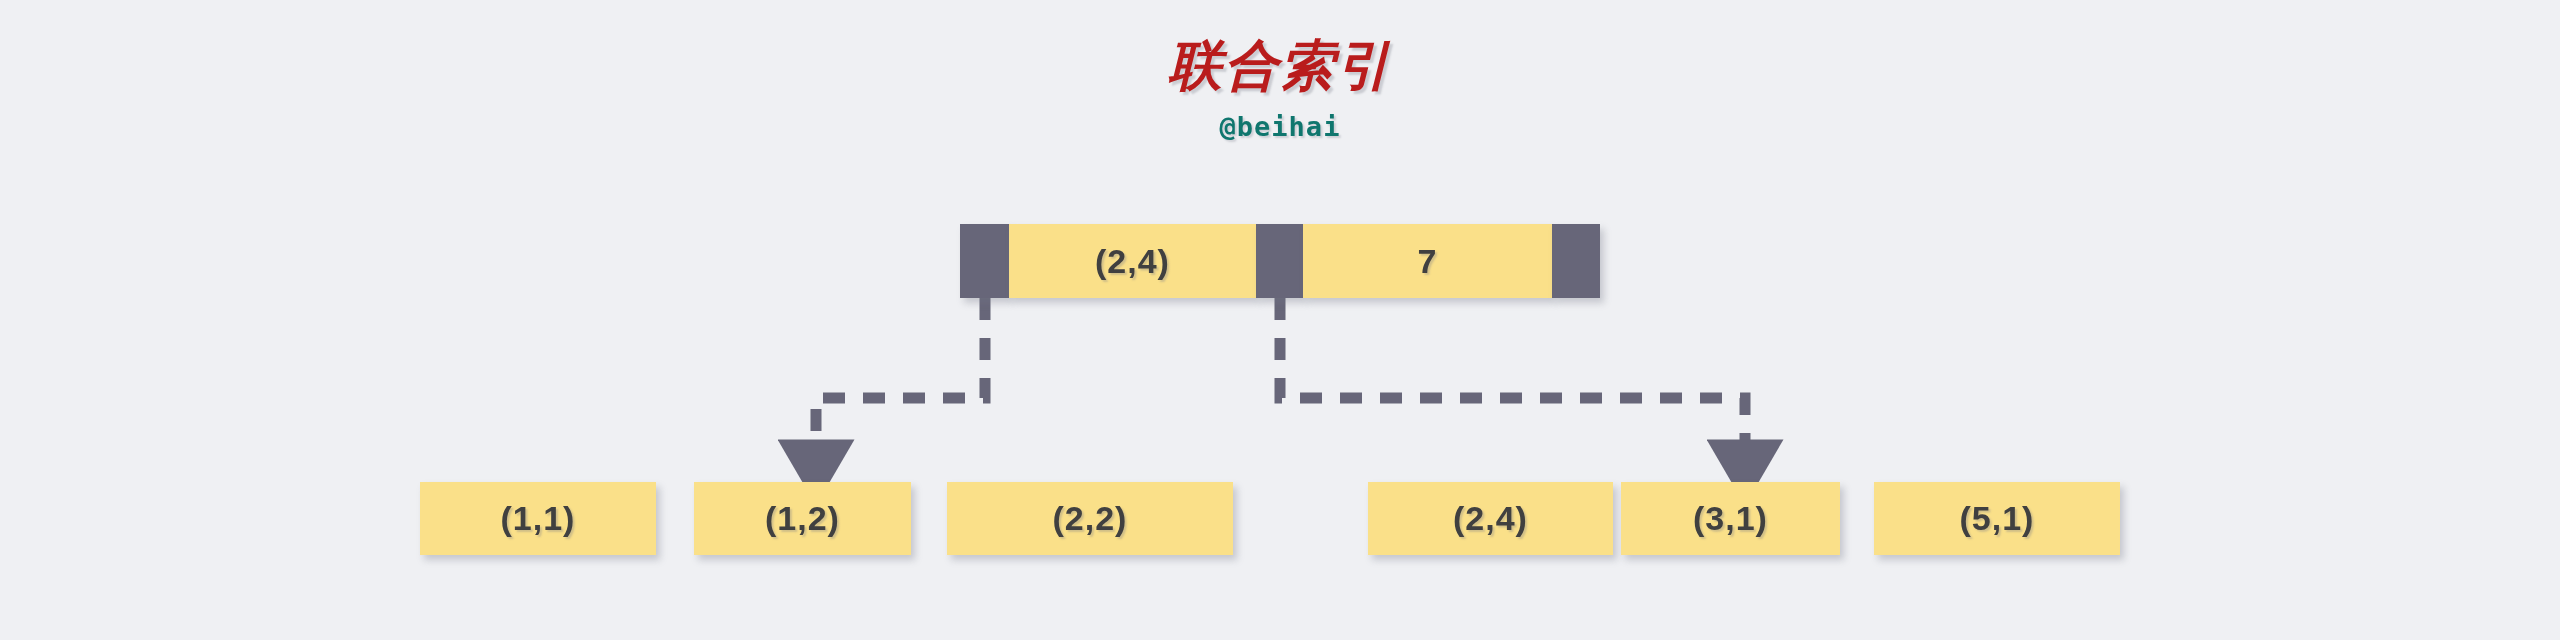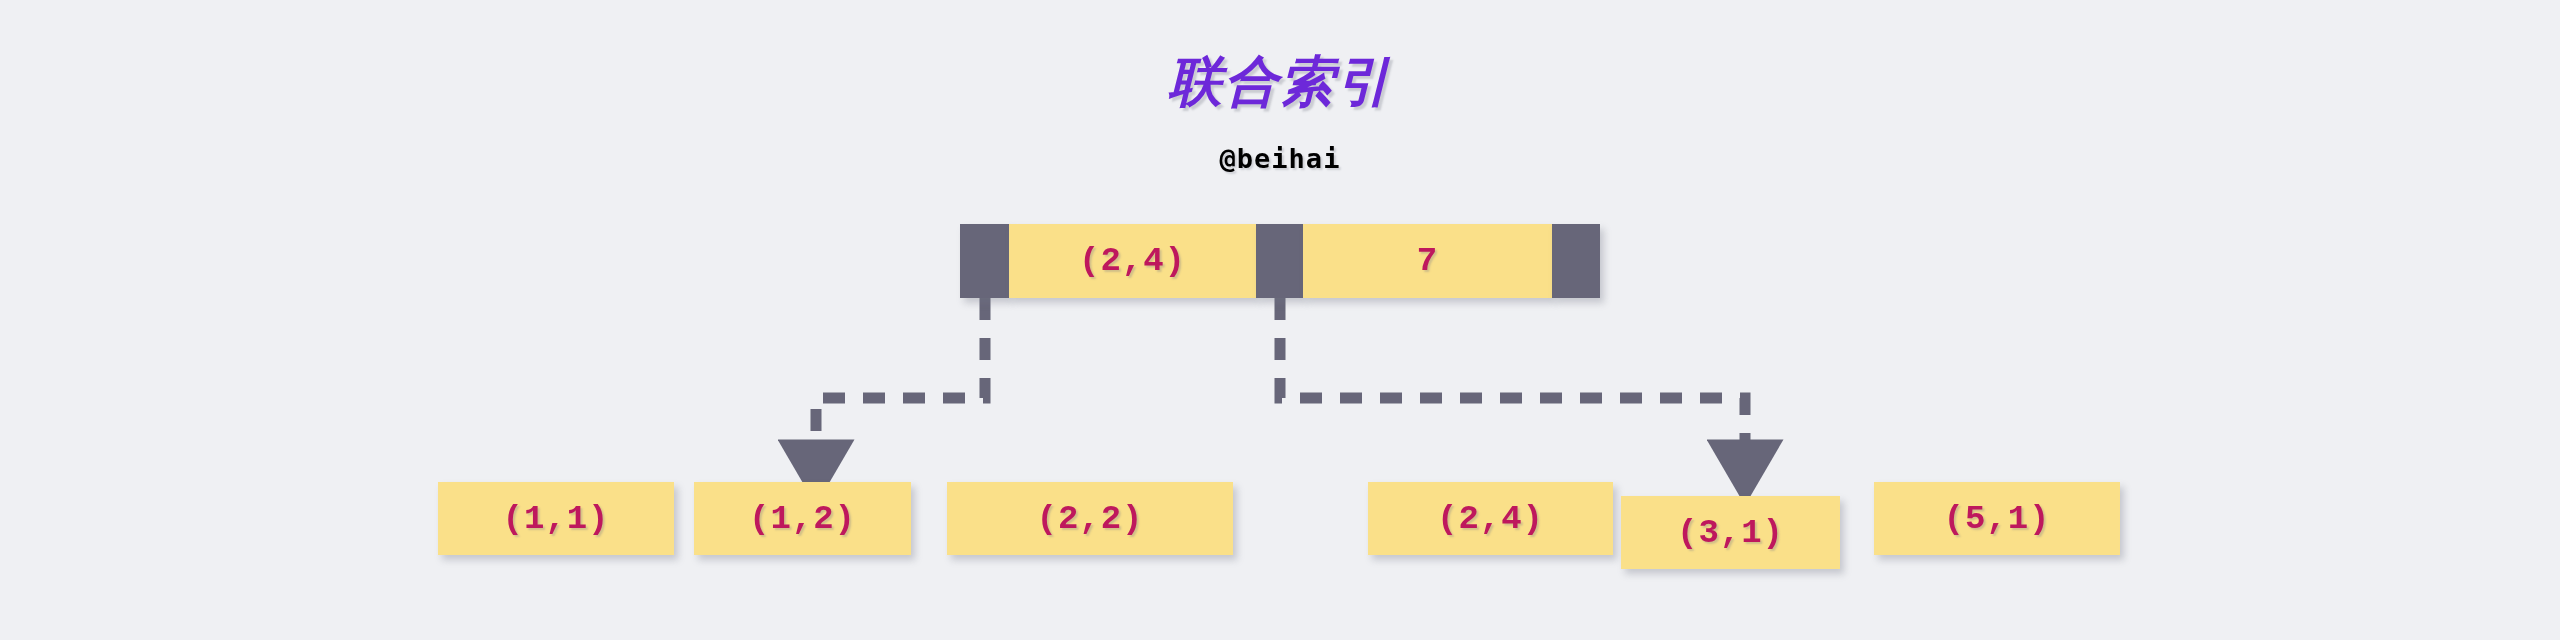--- a/index.html
+++ b/index.html
@@ -18,53 +18,53 @@
 
   
   #header {
     position: absolute;
     top: 0;
     left: 0;
     width: 2560px;
     text-align: center;
   }
   #title {
-    margin: 16px;
+    margin: 0;
     padding-top: 38px;
     font-family: "DejaVu Sans", "Liberation Sans", sans-serif;
     font-size: 54px;
     font-weight: bold;
     font-style: italic;
     letter-spacing: 2px;
-    color: #6d28d9;
+    color: #b91c1c;
     text-shadow: 3px 3px 2px rgba(120,122,135,0.30);
     line-height: 1.05;
   }
   #subtitle {
     margin: 0;
     padding-top: 16px;
     font-family: "DejaVu Sans Mono", "Liberation Mono", monospace;
     font-size: 27px;
     font-weight: bold;
     letter-spacing: 1px;
-    color: #000000;
+    color: #0f766e;
     text-shadow: 2px 2px 2px rgba(120,122,135,0.28);
   }
 
   
   .cell {
     position: absolute;
     box-sizing: border-box;
     display: flex;
     align-items: center;
     justify-content: center;
-    font-family: Liberation Mono, monospace;
+    font-family: Liberation Sans, sans-serif;
     font-size: 34px;
     font-weight: bold;
-    color: #be185d;
+    color: #404040;
     letter-spacing: 1px;
     text-shadow: 2px 2px 2px rgba(120,122,135,0.32);
     box-shadow: 4px 5px 7px rgba(115,118,133,0.33);
   }
   .key-cell { background: #fae089; }
   .ptr-cell { background: #676679; }
 
   
   #root-node {
     position: absolute;
@@ -113,19 +113,19 @@
 
 <div id="root-node">
     <div class="cell ptr-cell" style="left: 0px; width: 49px;"></div>
     <div class="cell key-cell" style="left: 49px; width: 247px;">(2,4)</div>
     <div class="cell ptr-cell" style="left: 296px; width: 47px;"></div>
     <div class="cell key-cell" style="left: 343px; width: 249px;">7</div>
     <div class="cell ptr-cell" style="left: 592px; width: 48px;"></div>
   </div>
 
 <div id="leaf-layer">
-    <div class="cell key-cell leaf" style="left: 438px; width: 236px;">(1,1)</div>
+    <div class="cell key-cell leaf" style="left: 420px; width: 236px;">(1,1)</div>
     <div class="cell key-cell leaf" style="left: 694px; width: 217px;">(1,2)</div>
     <div class="cell key-cell leaf" style="left: 947px; width: 286px;">(2,2)</div>
     <div class="cell key-cell leaf" style="left: 1368px; width: 245px;">(2,4)</div>
-    <div class="cell key-cell leaf" style="left: 1621px; width: 219px; margin-top: 14px;">(3,1)</div>
+    <div class="cell key-cell leaf" style="left: 1621px; width: 219px;">(3,1)</div>
     <div class="cell key-cell leaf" style="left: 1874px; width: 246px;">(5,1)</div>
   </div>
 
 </body></html>

